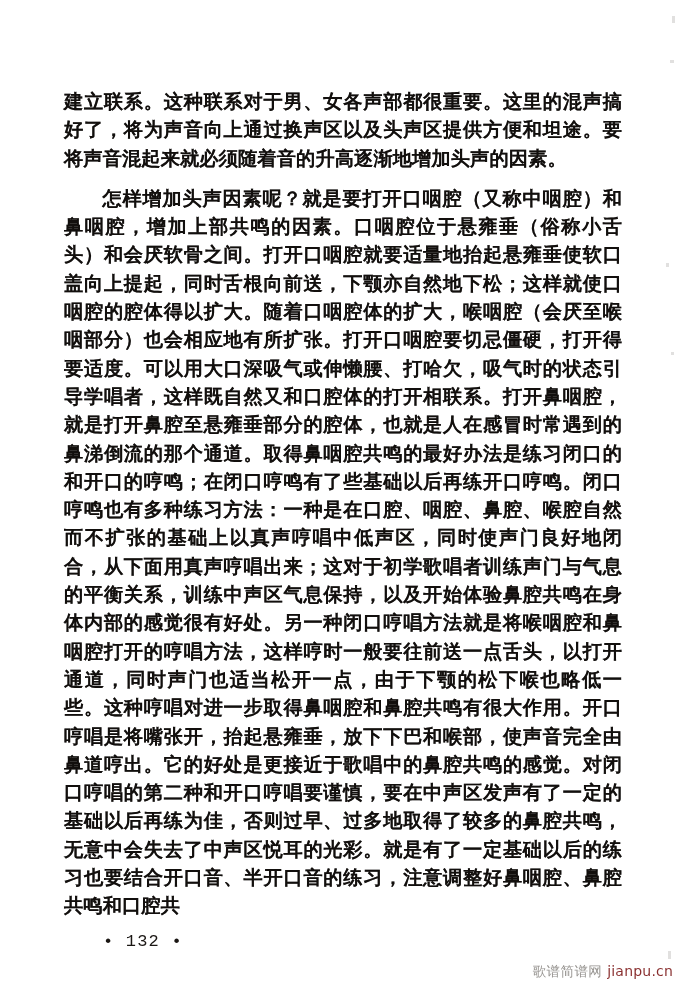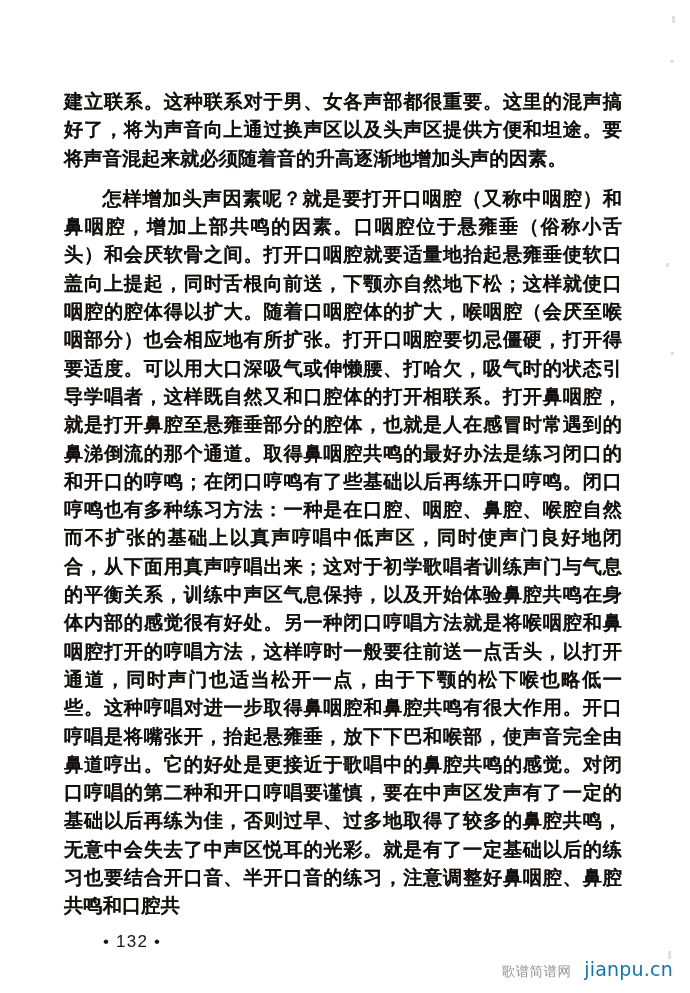--- a/index.html
+++ b/index.html
@@ -50,47 +50,47 @@
   .para {
     text-shadow: 0 0 0.35px rgba(0,0,0,0.55);
   }
 
   
   .folio {
     position: absolute;
     left: 103px;
     top: 932px;
     color: #1a1613;
-    font-family: Liberation Sans, sans-serif;
+    font-family: Liberation Mono, monospace;
     font-size: 17px;
     letter-spacing: 1.2px;
     white-space: nowrap;
   }
 
   
   .watermark {
     position: absolute;
     right: 17px;
     bottom: 12px;
     display: flex;
     align-items: baseline;
-    gap: 13px;
+    gap: 5px;
     white-space: nowrap;
     opacity: 0.92;
   }
   .wm-cn {
     font-family: "DejaVu Sans", sans-serif;
     font-size: 13.5px;
     color: #8d8a86;
     letter-spacing: 0.4px;
   }
   .wm-en {
     font-family: "DejaVu Sans", sans-serif;
-    font-size: 19px;
-    color: #0369a1;
+    font-size: 14px;
+    color: #7f1d1d;
     letter-spacing: 0.2px;
     margin-top: 18px;
   }
 
   
   .speck {
     position: absolute;
     background: #c9c7c4;
     opacity: 0.55;
   }

